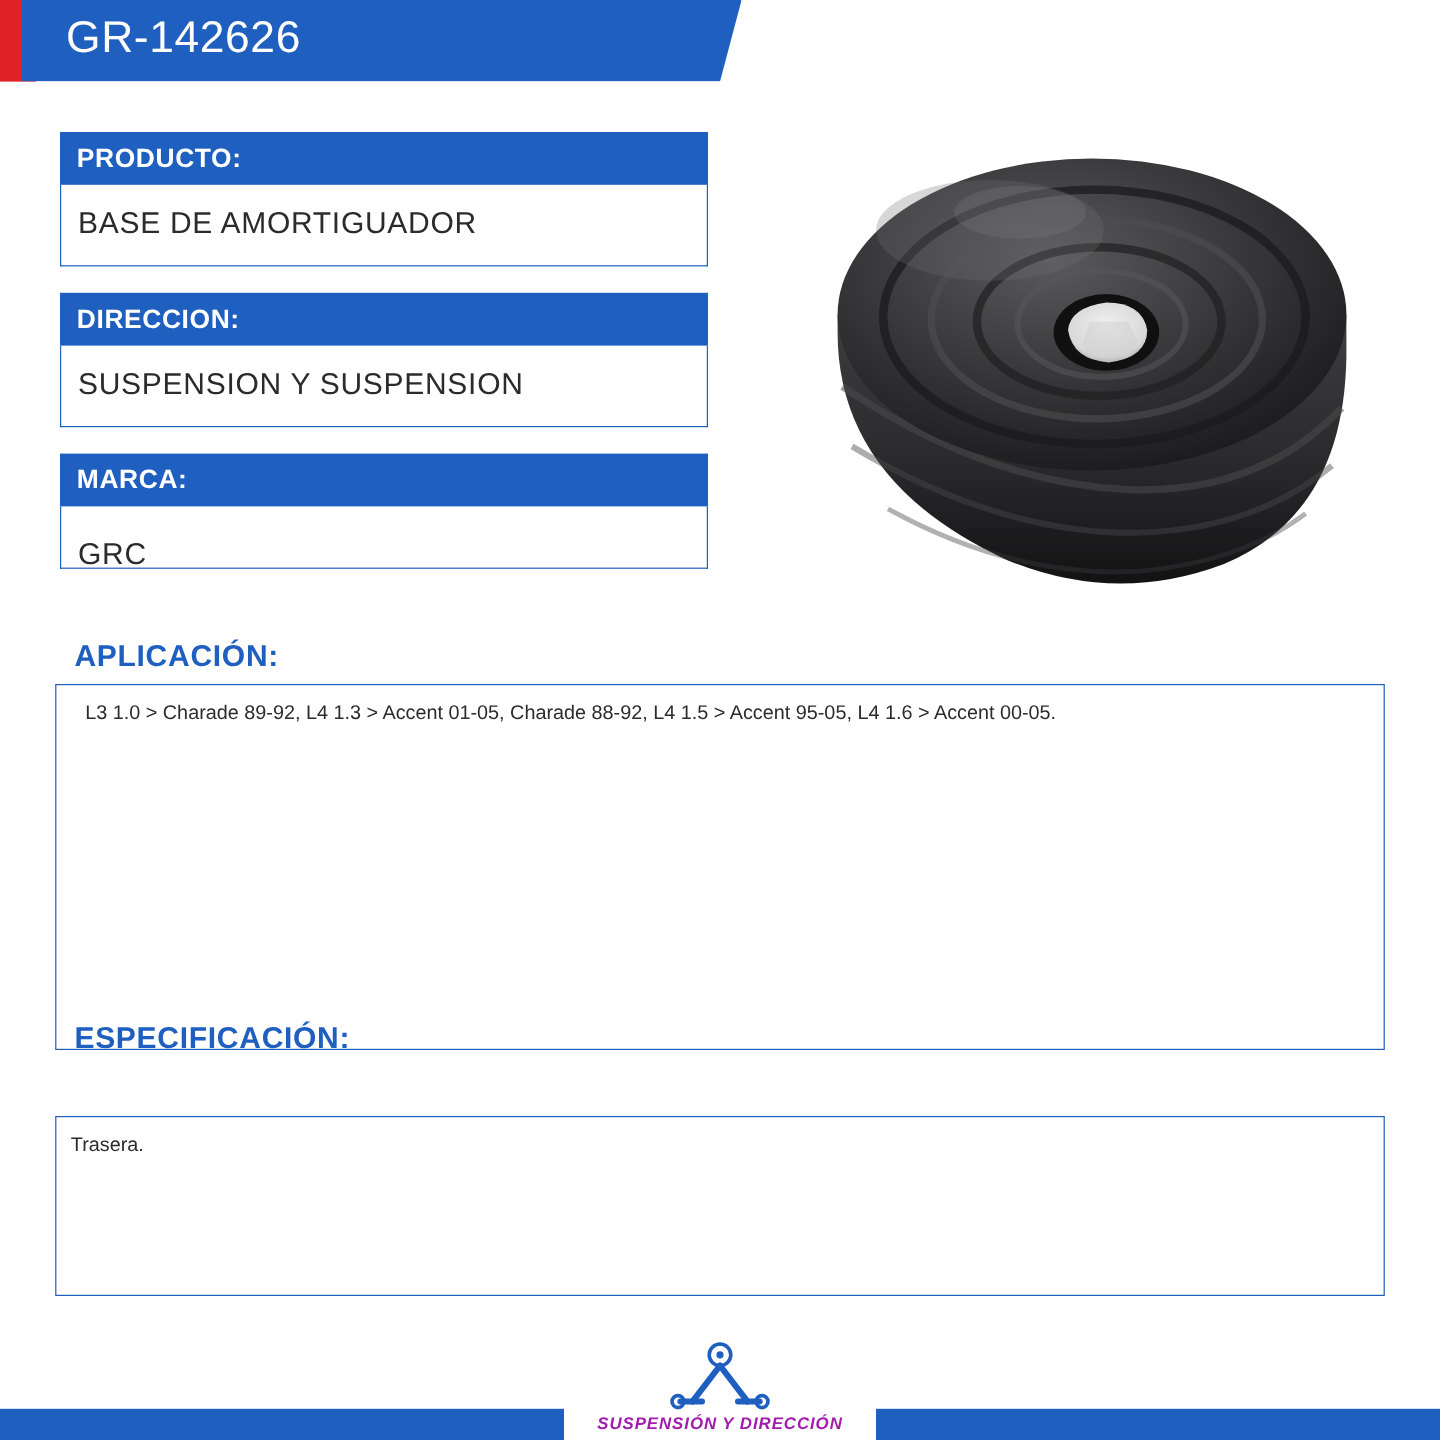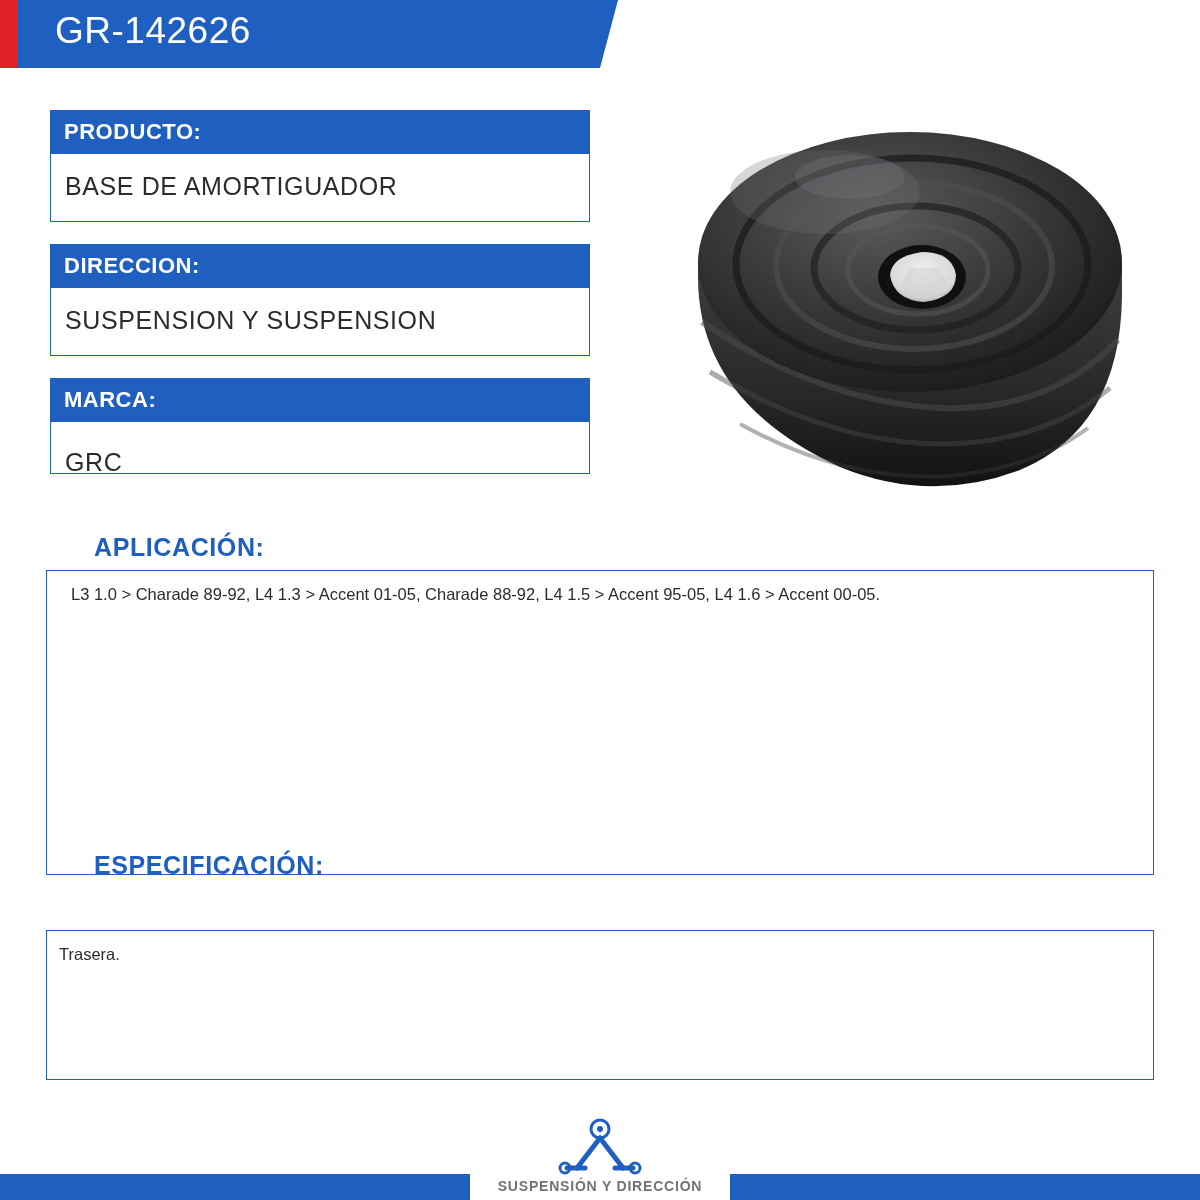--- a/index.html
+++ b/index.html
@@ -93,21 +93,20 @@
   }
   .product-image svg { display: block; }
 
   
   .section-heading {
     position: absolute;
     color: #1f5fc0;
     font-size: 25px;
     font-weight: bold;
     letter-spacing: 0.6px;
-    margin-left: 32px;
   }
   .aplicacion-heading { left: 62px; top: 533px; }
   .especificacion-heading { left: 62px; top: 851px; }
 
   .text-box {
     position: absolute;
     left: 46px;
     width: 1108px;
     border: 1px solid #1f5fc0;
     color: #2b2b2b;
@@ -145,25 +144,26 @@
   .footer-center {
     position: absolute;
     left: 50%;
     transform: translateX(-50%);
     bottom: 0;
     width: 300px;
     text-align: center;
   }
   .footer-icon { display: block; margin: 0 auto; }
   .footer-text {
-    color: #737373;
+    color: #a21caf;
     font-size: 14px;
     font-weight: bold;
     letter-spacing: 0.8px;
     padding-bottom: 6px;
+    font-style: italic;
   }
 </style>
 </head>
 <body>
 
 <div class="page">
 
   <div class="header">
     <div class="header-red"></div>
     <div class="header-blue"></div>

